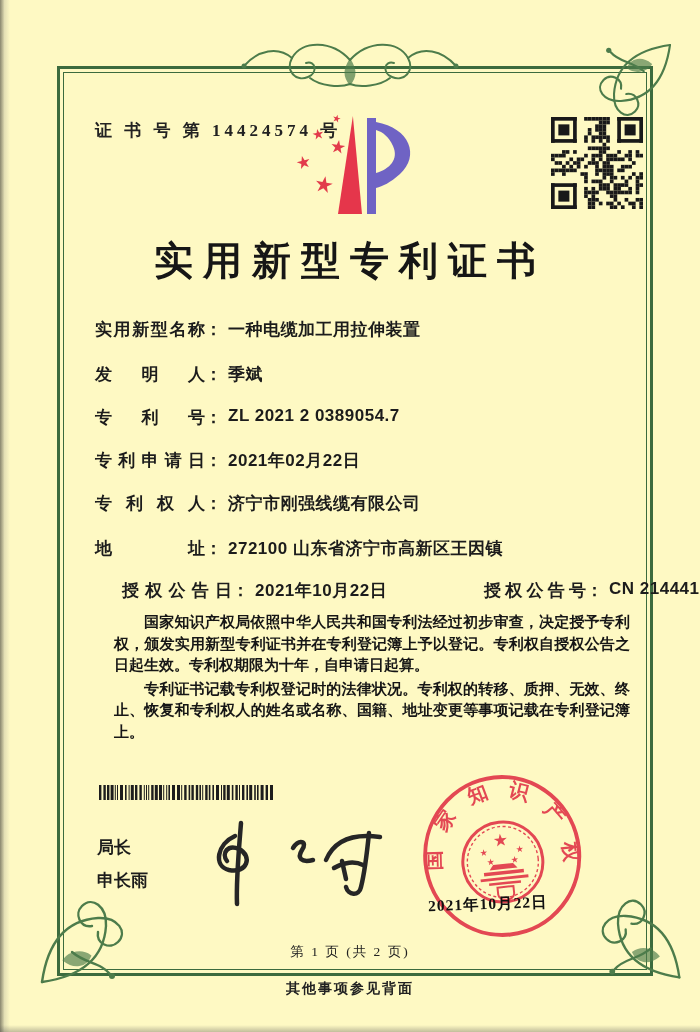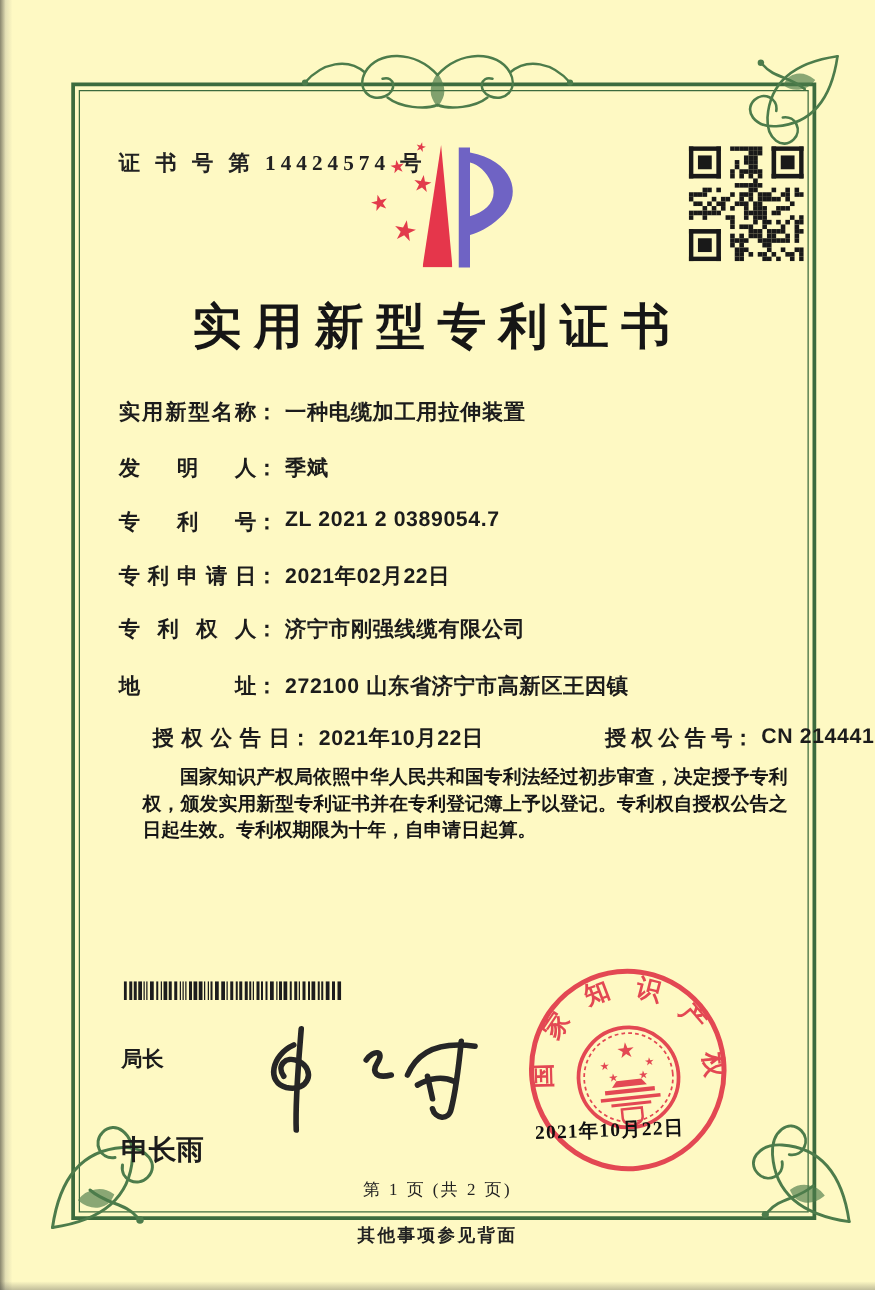--- a/index.html
+++ b/index.html
@@ -30,22 +30,22 @@
     vertical-align:top;}
   .fcolon{display:inline-block;vertical-align:top;}
   .fvalue{display:inline-block;margin-left:6px;vertical-align:top;letter-spacing:.5px;}
   .field-pair2{position:absolute;left:362px;top:0;white-space:nowrap;}
   .paras{position:absolute;left:94px;top:612px;width:516px;font-size:15px;
     line-height:21.5px;color:#161616;font-weight:600;text-align:justify;margin-left:20px;}
   .paras p{margin:0 0 2px 0;text-indent:2em;}
   .barcode{position:absolute;left:99px;top:785px;width:174px;height:15px;}
   .signer-title{position:absolute;left:97px;top:836px;font-size:17px;font-weight:bold;
     font-family:"Liberation Sans","DejaVu Sans",sans-serif;color:#1c1c1c;}
-  .signer-name{position:absolute;left:97px;top:869px;font-size:22px;font-weight:bold;
-    font-family:"Liberation Sans","DejaVu Sans",sans-serif;color:#1c1c1c;margin-top:36px;}
+  .signer-name{position:absolute;left:97px;top:869px;font-size:17px;font-weight:bold;
+    font-family:"Liberation Sans","DejaVu Sans",sans-serif;color:#1c1c1c;}
   .signature{position:absolute;left:195px;top:816px;}
   .seal{position:absolute;left:420px;top:770px;transform:rotate(-6deg);opacity:.93;}
   .seal-date{position:absolute;left:428px;top:893px;width:180px;font-size:15.5px;
     font-weight:bold;color:#111;letter-spacing:1px;transform:rotate(-2deg);z-index:5;}
   .footer-page{position:absolute;left:0;top:943px;width:100%;text-align:center;
     font-size:13.5px;color:#222;letter-spacing:2px;}
   .back-note{position:absolute;left:0;top:980px;width:100%;text-align:center;
     font-size:14px;font-weight:600;color:#222;letter-spacing:2px;}
   
   .logo{position:absolute;left:288px;top:112px;width:135px;height:105px;}
@@ -351,20 +351,21 @@
   </div>
   <div class="field-row" style="top:579px;width:540px;margin-left:27px;">
     <span class="flabel">授权公告日</span><span class="fcolon">：</span><span class="fvalue">2021年10月22日</span>
     <span class="field-pair2">
       <span class="flabel" style="width:102px;">授权公告号</span><span class="fcolon">：</span><span class="fvalue">CN 214441904 U</span>
     </span>
   </div>
 
   <div class="paras">
     <p>国家知识产权局依照中华人民共和国专利法经过初步审查，决定授予专利权，颁发实用新型专利证书并在专利登记簿上予以登记。专利权自授权公告之日起生效。专利权期限为十年，自申请日起算。</p>
+    <p>专利证书记载专利权登记时的法律状况。专利权的转移、质押、无效、终止、恢复和专利权人的姓名或名称、国籍、地址变更等事项记载在专利登记簿上。</p>
   </div>
 
   <svg id="barcode-svg" class="barcode" viewBox="0 0 174 15" preserveAspectRatio="none">
       <rect x="0" y="0" width="2.4" height="15" fill="#1d1d1d"></rect>
       <rect x="4.4" y="0" width="2.4" height="15" fill="#1d1d1d"></rect>
       <rect x="8" y="0" width="2.4" height="15" fill="#1d1d1d"></rect>
       <rect x="11.6" y="0" width="3" height="15" fill="#1d1d1d"></rect>
       <rect x="15.8" y="0" width="1" height="15" fill="#1d1d1d"></rect>
       <rect x="18" y="0" width="1" height="15" fill="#1d1d1d"></rect>
       <rect x="21" y="0" width="3" height="15" fill="#1d1d1d"></rect>

